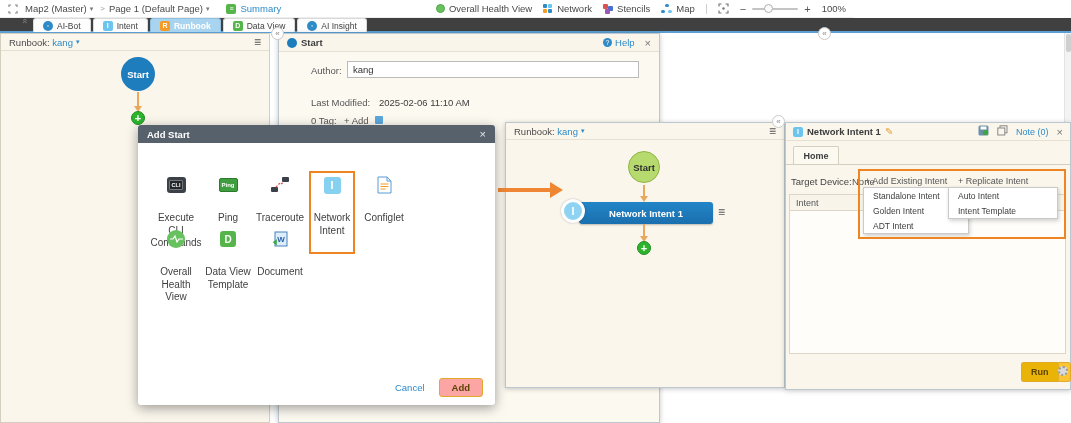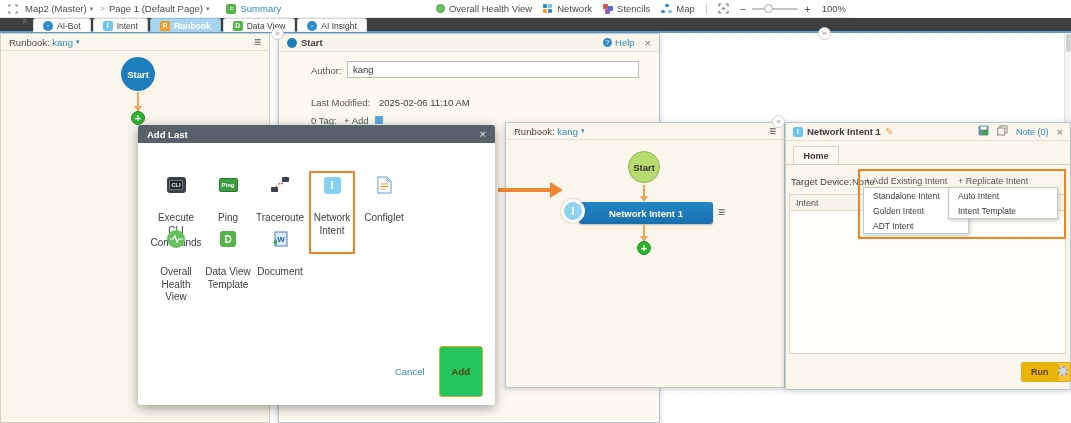--- a/index.html
+++ b/index.html
@@ -107,22 +107,22 @@
   .ic-ping { width:19px; height:14px; background:#3f9e3f; border:1px solid #2d7a2d; border-radius:2px;
              color:#fff; font-size:6px; font-weight:bold; display:flex; align-items:center; justify-content:center; }
   .ic-ai { width:18px; height:18px; border-radius:50%; background:#ddeffa; display:flex; align-items:center; justify-content:center; }
   .ic-ni { width:17px; height:17px; background:#86d0f0; border-radius:3px; color:#fff; font-size:11px;
            font-weight:bold; display:flex; align-items:center; justify-content:center; }
   .ic-dv { width:16px; height:16px; background:#56b54a; border-radius:3px; color:#fff; font-size:10px;
            font-weight:bold; display:flex; align-items:center; justify-content:center; }
   .ic-oh { width:18px; height:18px; border-radius:50%; background:#67c15e; display:flex; align-items:center; justify-content:center; }
   .dlg-footer { position:absolute; right:12px; bottom:8px; display:flex; align-items:center; gap:14px; }
   .btn-link { color:#2e8bc8; font-size:9.5px; }
-  .btn-yellow { background:#22c55e; border:1px solid #e3a92a; border-radius:3px; color:#5c4300;
-                font-size:9.5px; font-weight:bold; padding:19px 12px; }
+  .btn-yellow { background:#fca5a5; border:1px solid #e3a92a; border-radius:3px; color:#5c4300;
+                font-size:9.5px; font-weight:bold; padding:3px 12px; }
 
   
   .ip-hd { height:18px; display:flex; align-items:center; gap:4px; padding:0 7px;
            border-bottom:1px solid #e6e0d2; font-size:9.5px; color:#3c3c3c; }
   .ip-title { font-weight:bold; }
   .pencil { color:#e8a33d; font-size:10px; }
   .ip-icons { margin-left:auto; display:flex; align-items:center; gap:8px; }
   .home-tab { position:absolute; left:7px; top:23px; width:46px; height:19px; background:#fcf9f1;
               border:1px solid #d5cfc0; border-bottom:none; border-radius:2px 2px 0 0; font-size:9px;
               font-weight:bold; color:#3c3c3c; display:flex; align-items:center; justify-content:center; }
@@ -350,21 +350,21 @@
 
     <div class="run-grp" style="left:235px;top:239px;">
       <span class="run-main">Run</span>
       <span class="run-caret">▾</span>
     </div>
     <span class="gear" style="left:272px;top:243px;"></span>
   </div>
 
   <div class="dialog">
     <div class="dlg-hd">
-      <span>Add Last</span>
+      <span>Add Start</span>
       <span class="dlg-x">×</span>
     </div>
 
     <div class="tile-row" style="top:46px;">
       <div class="tile">
         <span class="tile-ic">
             <span class="ic-cli">
               <span>CLI</span>
             </span>
           </span>

